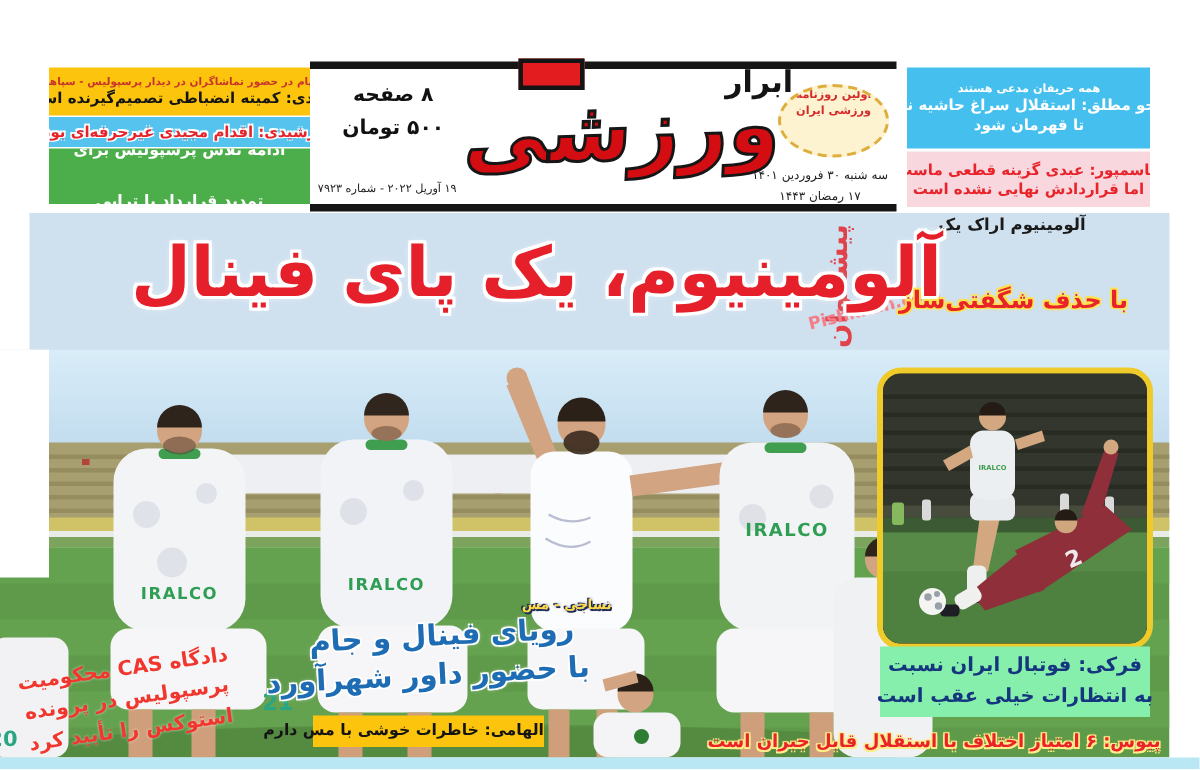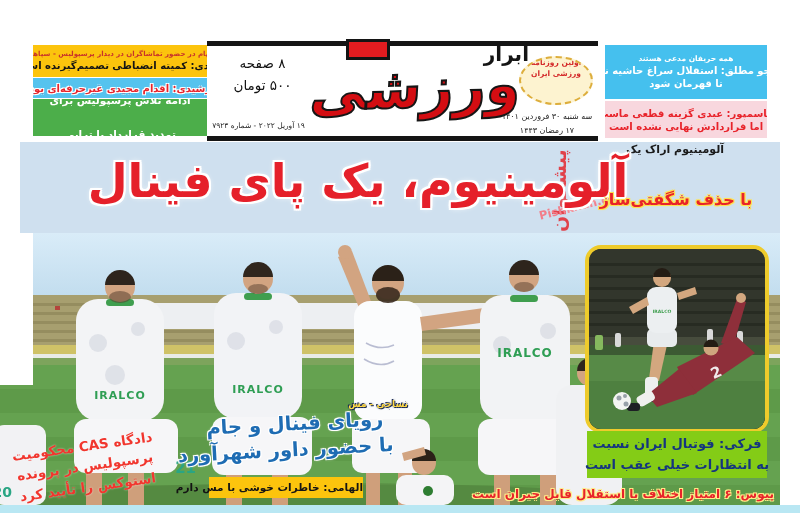--- a/index.html
+++ b/index.html
@@ -15,21 +15,21 @@
   .tl-yellow .t{font-size:10px;color:#141414;font-weight:800;}
   .tl-blue{left:33px;top:78px;width:174px;height:20px;background:#55c3ee;}
   .tl-blue .t{font-size:10px;color:#e8232a;font-weight:800;}
   .tl-green{left:33px;top:99px;width:174px;height:37px;background:#4cae4a;gap:20px;}
   .tl-green .t{font-size:10.5px;color:#fff;font-weight:800;}
   
   .bar{position:absolute;height:5px;background:#151515;}
   .notch{left:346px;top:39px;width:44px;height:21px;background:#e31c20;
          border:3px solid #141414;box-sizing:border-box;}
   .pages{left:210px;top:53px;width:105px;text-align:center;font-size:13.5px;
-         font-weight:400;color:#111;line-height:1.6;}
+         font-weight:700;color:#111;line-height:1.6;}
   .issue{left:196px;top:121px;width:125px;text-align:center;font-size:7.5px;color:#222;}
   .logo-wrap{left:288px;top:40px;width:255px;height:100px;}
   .logo-black{position:absolute;right:14px;top:2px;font-size:20px;font-weight:900;color:#141414;}
   .logo-red{position:absolute;left:0;top:14px;width:100%;text-align:center;font-size:56px;
             font-weight:900;color:#d40d12;-webkit-text-stroke:2px #161616;
             transform:rotate(-2deg) skewX(-5deg);line-height:1.2;}
   .burst{left:519px;top:56px;width:70px;height:45px;background:#fdf3d0;
          border:2px dashed #ddae3c;border-radius:50%;display:flex;flex-direction:column;
          justify-content:flex-start;align-items:center;}
   .burst div{font-size:7.5px;color:#d42a2a;font-weight:800;line-height:1.4;}
@@ -65,21 +65,21 @@
   .cas{left:0;top:436px;width:170px;transform:rotate(-8deg);text-align:center;
        font-size:13.5px;font-weight:800;color:#f1362e;line-height:1.5;
        text-shadow:0 0 2px rgba(255,255,255,.65);}
   .match-tag{left:298px;top:399px;width:110px;font-size:9px;font-weight:800;
              color:#ffd945;text-shadow:1px 1px 0 #1d2c55,-1px -1px 0 #1d2c55,0 0 2px #1d2c55;}
   .dream{left:198px;top:411px;width:195px;transform:rotate(-3deg);text-align:center;
          font-size:19.5px;font-weight:900;color:#1e6cb3;line-height:1.35;white-space:nowrap;
          text-shadow:-1px -1px 0 #fff,1px -1px 0 #fff,-1px 1px 0 #fff,1px 1px 0 #fff,0 0 3px #fff;}
   .elhami{left:209px;top:477px;width:154px;height:21px;background:#fcc40d;text-align:left;
           font-size:10.5px;font-weight:800;color:#141414;line-height:21px;white-space:nowrap;}
-  .faraki{left:587px;top:431px;width:180px;height:47px;background:#84cc16;display:flex;
+  .faraki{left:587px;top:431px;width:180px;height:47px;background:#86efac;display:flex;
           flex-direction:column;justify-content:center;align-items:center;
           font-size:13px;font-weight:800;color:#15357f;line-height:1.55;}
   .pious{left:472px;top:487px;width:308px;text-align:left;font-size:12px;font-weight:900;
          color:#e8232a;white-space:nowrap;
          text-shadow:-1px -1px 0 #ffec8a,1px -1px 0 #ffec8a,-1px 1px 0 #ffec8a,
                      1px 1px 0 #ffec8a,0 0 2px #ffe96a;}
   .bottom-strip{left:0;top:505px;width:800px;height:8px;background:#b9e7f3;}
   svg text{font-family:"DejaVu Sans",sans-serif;}
 </style>
 </head>

